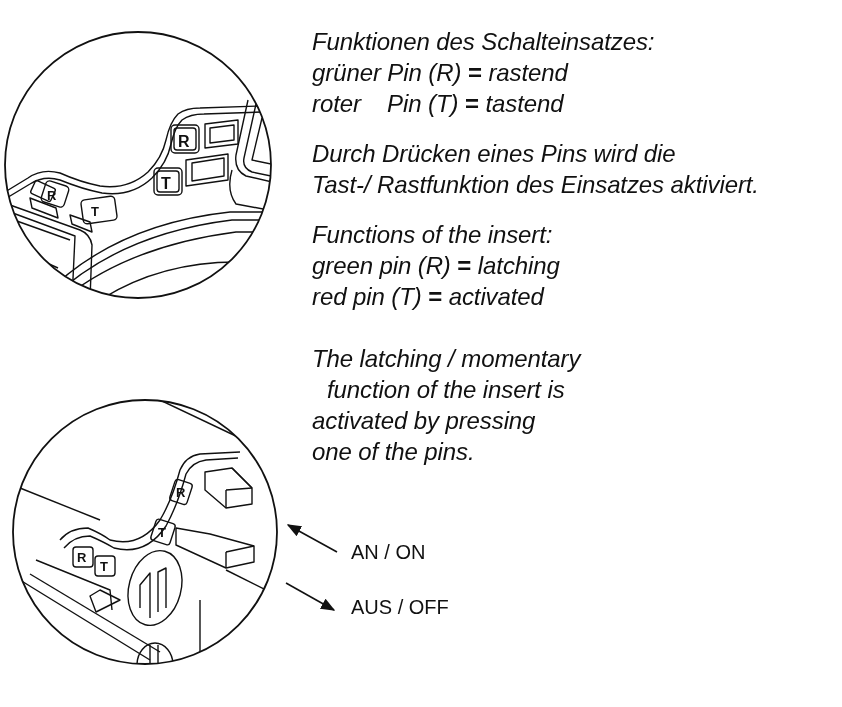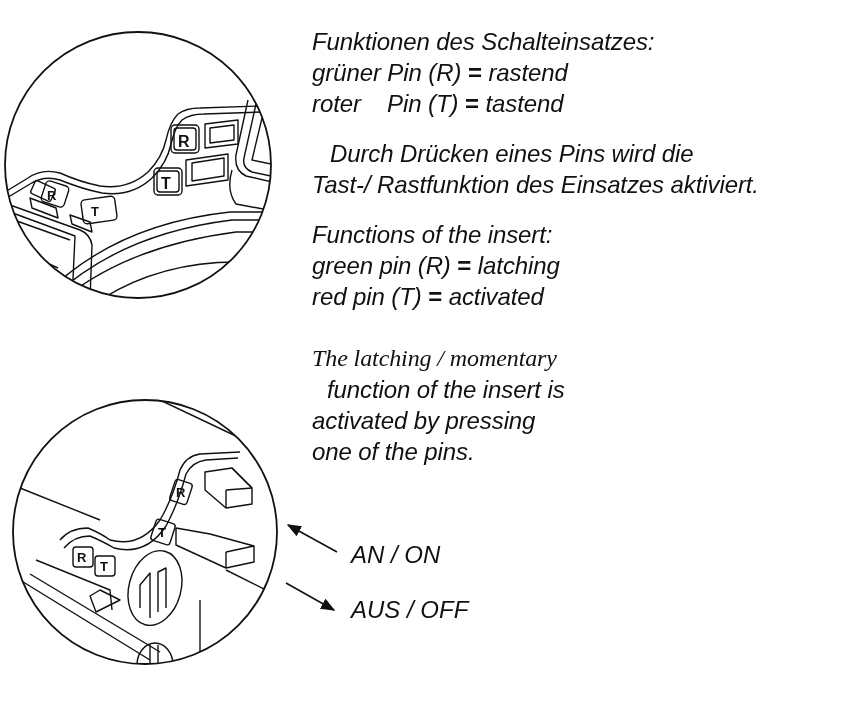--- a/index.html
+++ b/index.html
@@ -2,21 +2,21 @@
 <html><head>
 <meta charset="utf-8">
 <style>
   html, body { margin: 0; padding: 0; background: #ffffff; }
   body { width: 842px; height: 707px; position: relative; overflow: hidden;
          font-family: "Liberation Sans", sans-serif; color: #111; }
   .fig { position: absolute; left: 0; top: 0; }
   .txt { position: absolute; left: 312px; font-style: italic; font-size: 24px;
          line-height: 31px; white-space: pre; letter-spacing: -0.1px; }
   .eq { font-style: normal; font-weight: bold; }
-  .label { position: absolute; font-style: italic; font-size: 24px; white-space: pre; }
+  .label { position: absolute; font-size: 20px; white-space: pre; }
 </style>
 </head>
 <body>
 
 <svg class="fig" width="842" height="707" viewBox="0 0 842 707">
   <defs>
     <clipPath id="clipTop">
         <circle cx="138" cy="165" r="133"></circle>
       </clipPath>
     <clipPath id="clipBot">
@@ -121,28 +121,28 @@
   </g>
 
   <line x1="337" y1="552" x2="288" y2="525" stroke="#111" stroke-width="1.6" marker-end="url(#ah)"></line>
   <line x1="286" y1="583" x2="334" y2="610" stroke="#111" stroke-width="1.6" marker-end="url(#ah)"></line>
 </svg>
 
 <div>
   <div class="txt" style="top:26px;">Funktionen des Schalteinsatzes:</div>
   <div class="txt" style="top:57px;"><span>grüner Pin (R) </span><span class="eq">=</span><span> rastend</span></div>
   <div class="txt" style="top:88px;"><span>roter    Pin (T) </span><span class="eq">=</span><span> tastend</span></div>
-  <div class="txt" style="top:138px;margin-left:18px;">Durch Drücken eines Pins wird die</div>
+  <div class="txt" style="top:138px;">Durch Drücken eines Pins wird die</div>
   <div class="txt" style="top:169px;">Tast-/ Rastfunktion des Einsatzes aktiviert.</div>
 </div>
 
 <div>
   <div class="txt" style="top:219px;">Functions of the insert:</div>
   <div class="txt" style="top:250px;"><span>green pin (R) </span><span class="eq">=</span><span> latching</span></div>
   <div class="txt" style="top:281px;"><span>red pin (T) </span><span class="eq">=</span><span> activated</span></div>
-  <div class="txt" style="top:343px;font-family:Liberation Serif, serif;">The latching / momentary</div>
+  <div class="txt" style="top:343px;">The latching / momentary</div>
   <div class="txt" style="top:374px;margin-left:15px;">function of the insert is</div>
   <div class="txt" style="top:405px;">activated by pressing</div>
   <div class="txt" style="top:436px;">one of the pins.</div>
 </div>
 
 <div class="label" style="left:351px; top:541px;">AN / ON</div>
 <div class="label" style="left:351px; top:596px;">AUS / OFF</div>
 
 </body></html>

